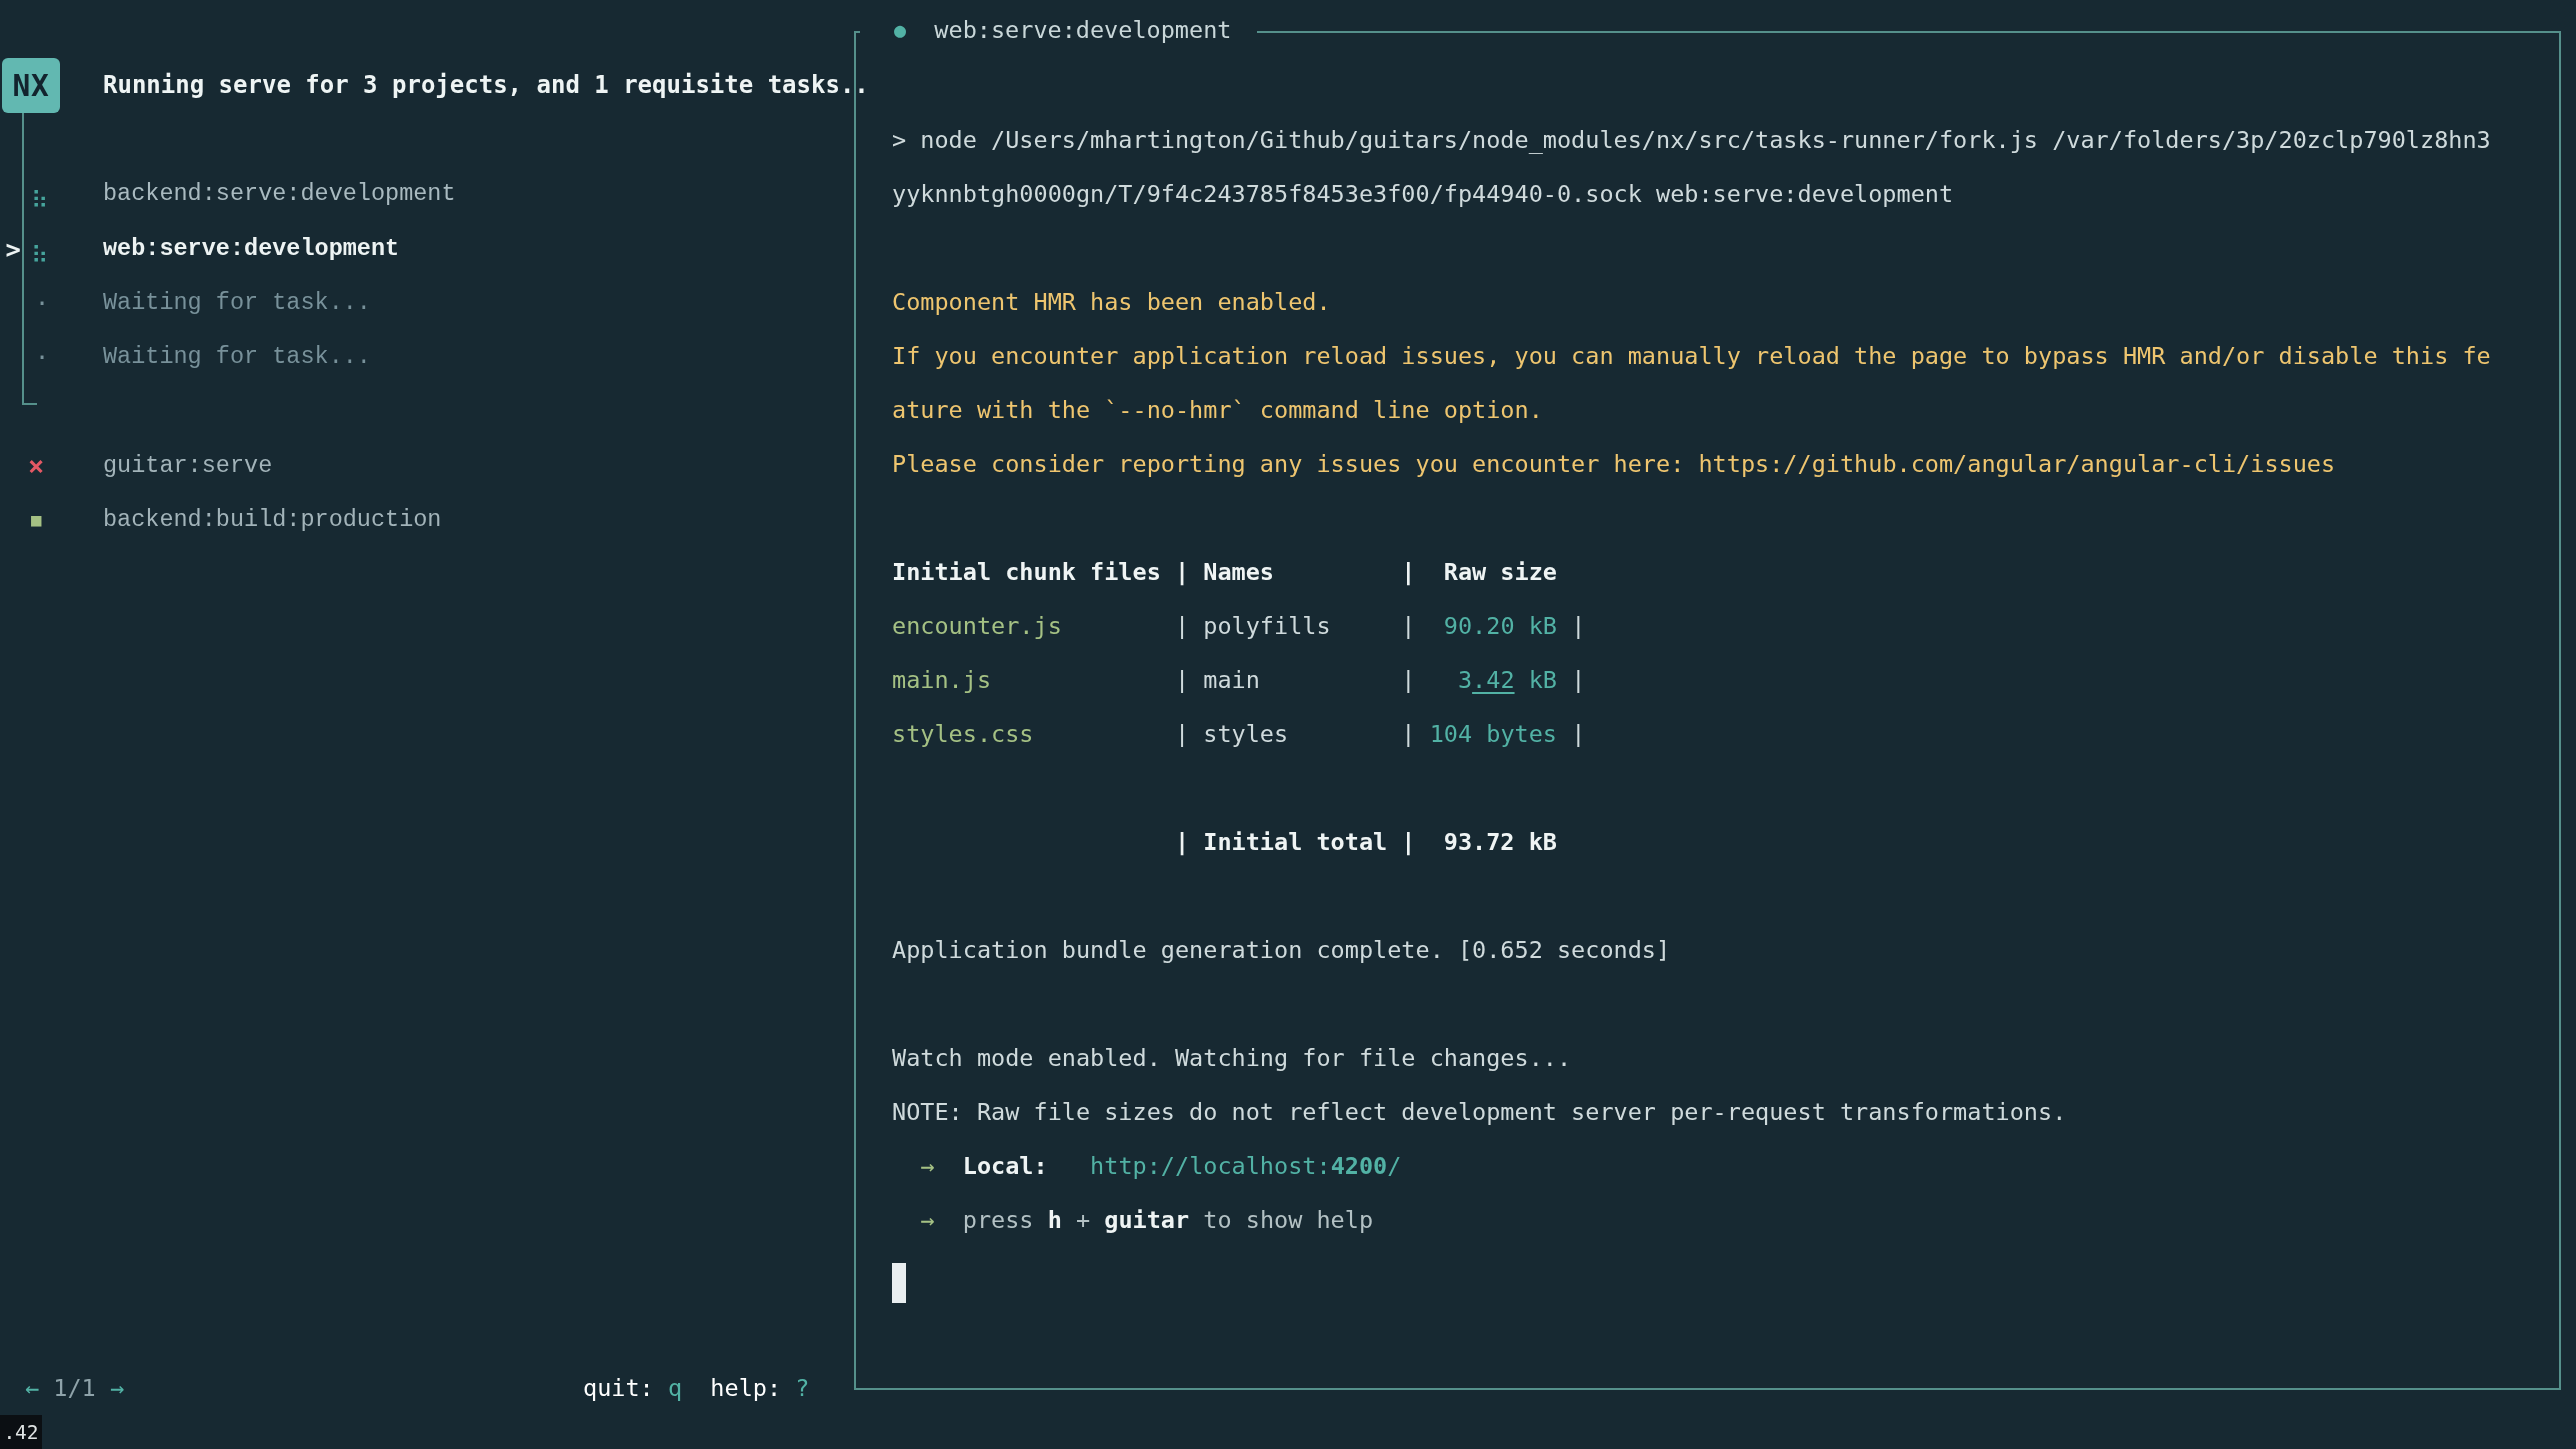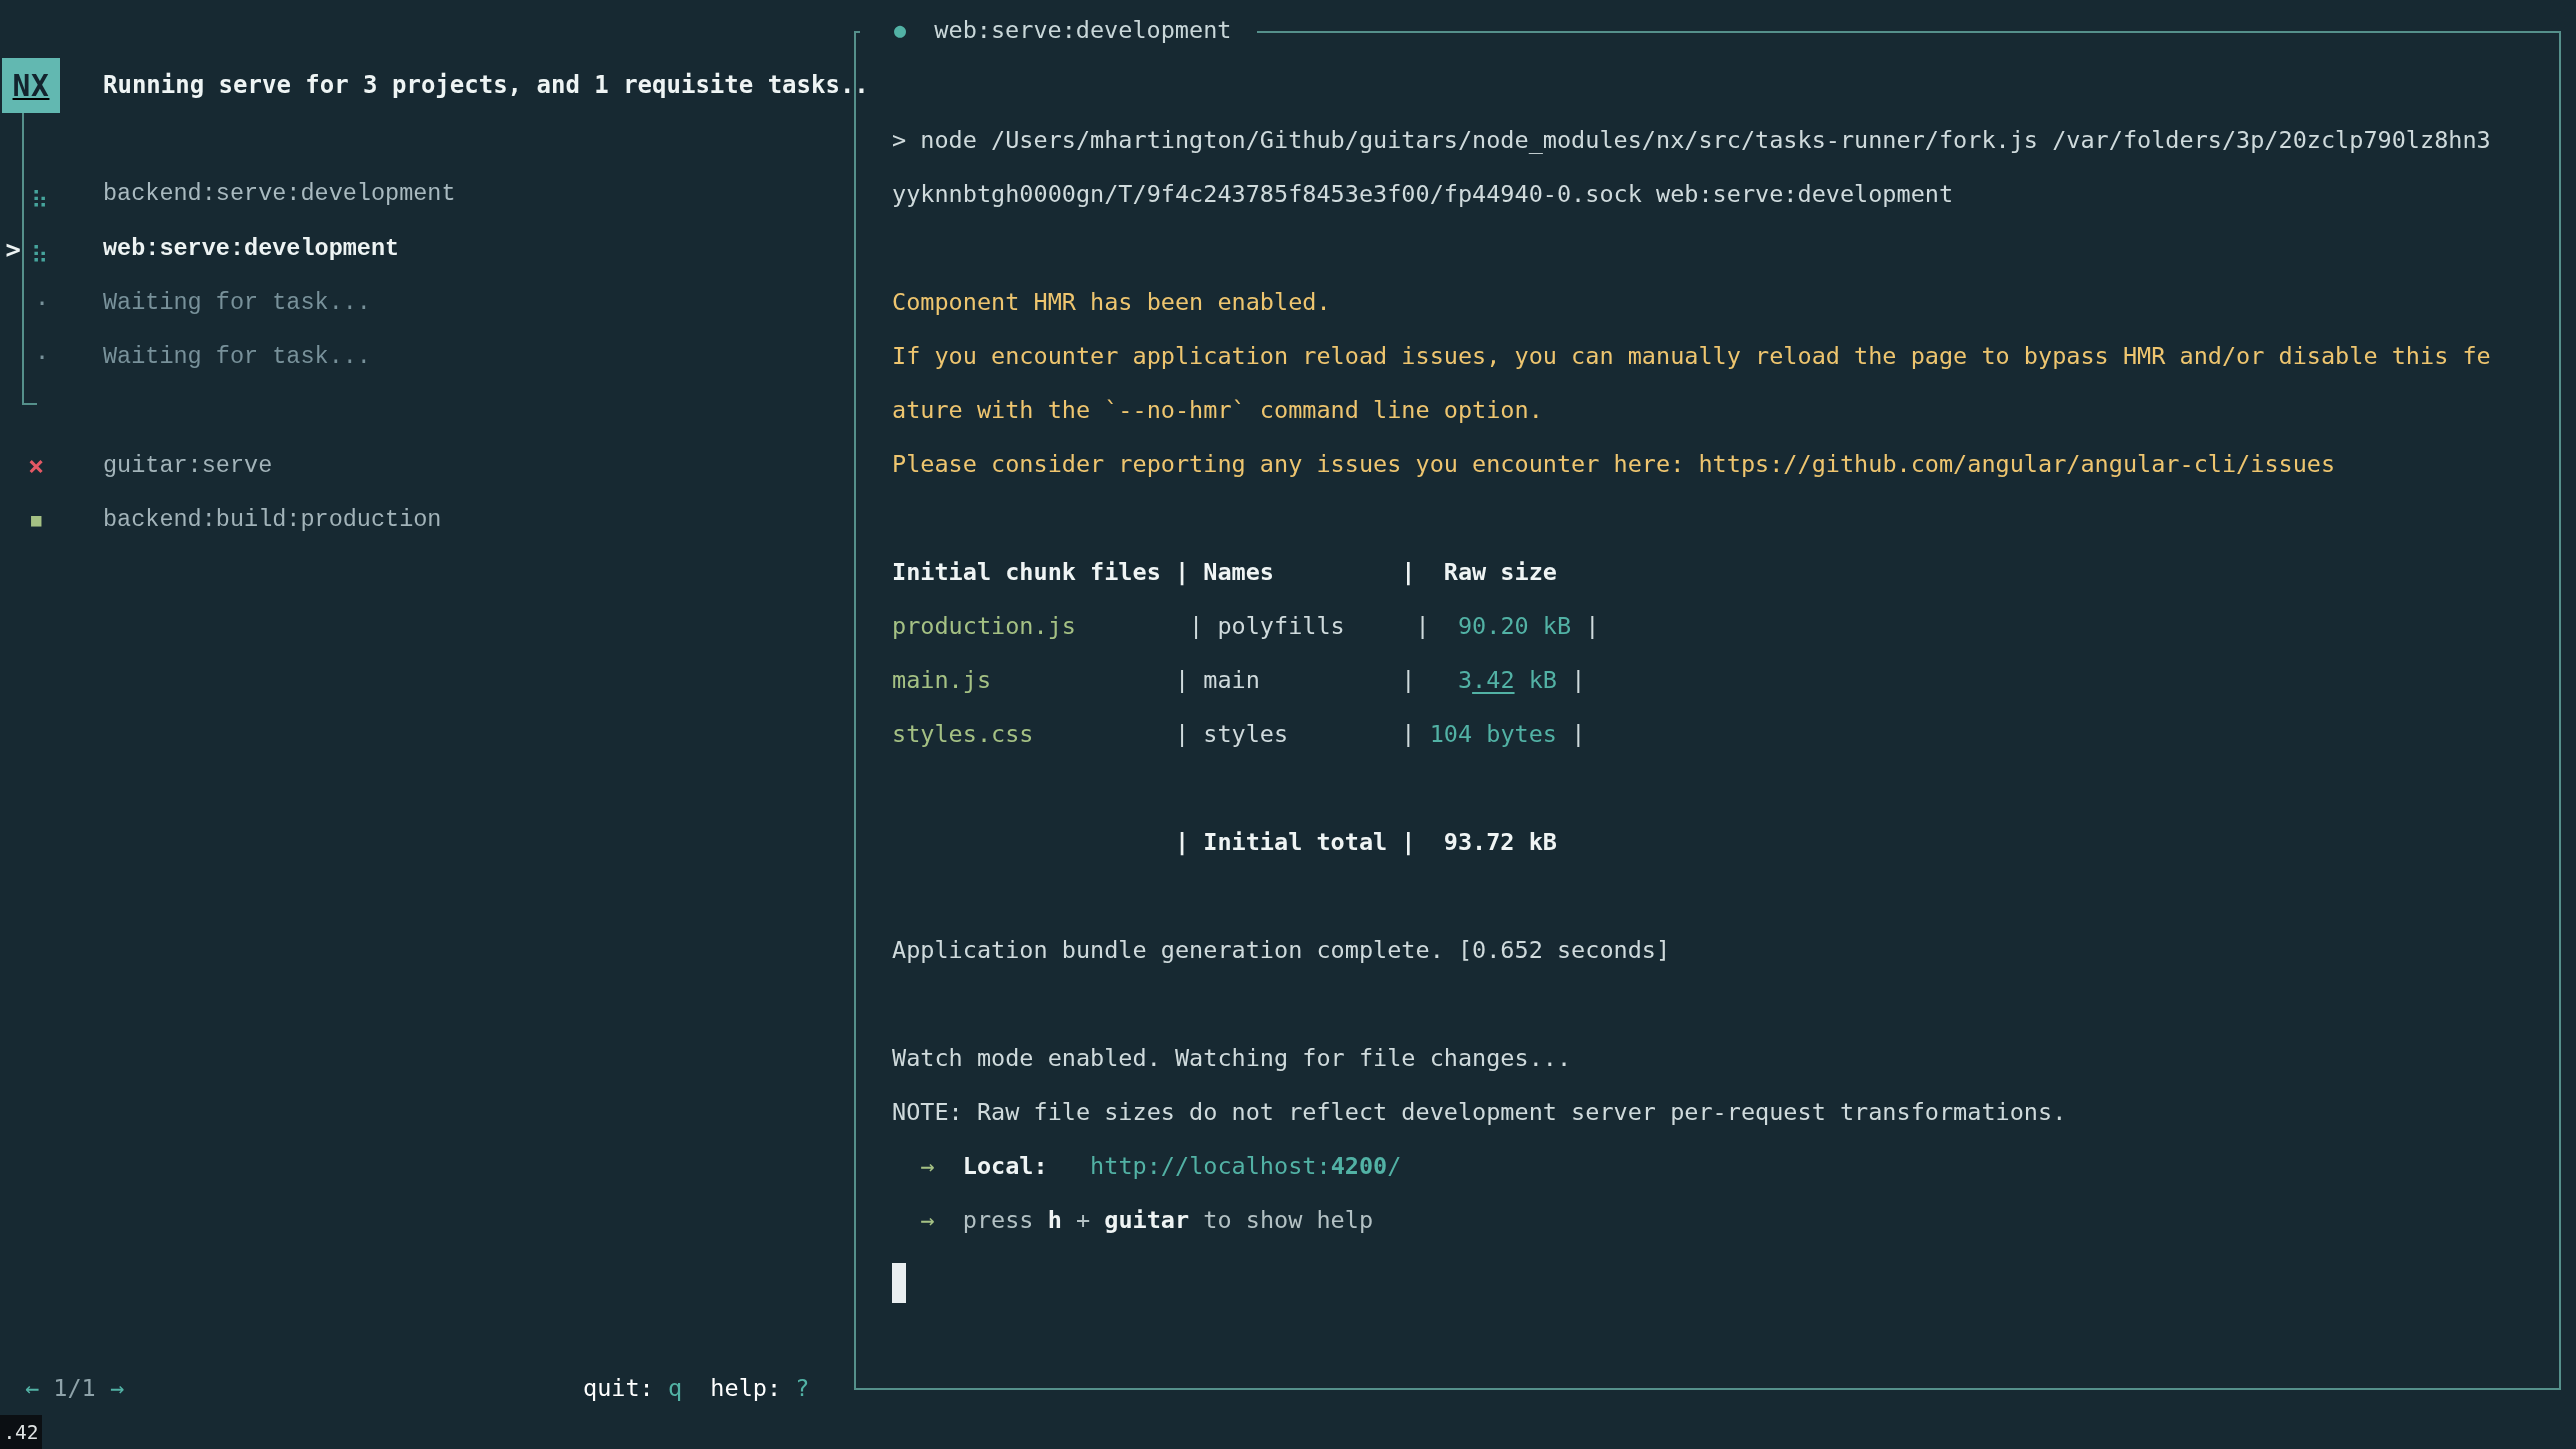--- a/index.html
+++ b/index.html
@@ -1,20 +1,20 @@
 <!DOCTYPE html>
 <html style="font-size:10.7px"><head>
 <meta charset="utf-8">
 <style>
   html,body{margin:0;padding:0;background:#172932;}
   #screen{position:relative;width:2576px;height:1449px;background:#172932;overflow:hidden;
           font-family:"DejaVu Sans Mono","Liberation Mono",monospace;}
   
   #nx-logo{position:absolute;left:2px;top:58px;width:58px;height:55px;background:#62b8b1;
-           display:flex;align-items:center;justify-content:center;border-radius:0;text-decoration:underline;}
+           display:flex;align-items:center;justify-content:center;border-radius:6px;}
   #nx-logo span{font-size:29.5px;font-weight:bold;color:#13242e;letter-spacing:0.7px;}
   #sidebar-title{position:absolute;left:103px;top:68px;height:35px;line-height:35px;
                  font-size:24px;font-weight:bold;color:#eef4f4;white-space:pre;}
   #group-line{position:absolute;left:22px;top:113px;width:2px;height:292px;background:#55908b;}
   #group-line-foot{position:absolute;left:22px;top:403px;width:14.8px;height:2px;background:#55908b;}
   .task-row{position:absolute;left:0;height:36px;line-height:36px;width:845px;}
   .task-caret{position:absolute;left:5.4px;font-size:25.5px;font-weight:bold;color:#edf3f3;}
   .task-glyph{position:absolute;left:31px;font-size:23.5px;}
   .g-running{color:#46a49c;font-family:"DejaVu Sans",sans-serif;}
   .g-waiting{color:#78919a;left:35px;}
@@ -103,21 +103,21 @@
   <div id="panel-lines">
       <div class="tline"><span class="sg-white">&gt; node /Users/mhartington/Github/guitars/node_modules/nx/src/tasks-runner/fork.js /var/folders/3p/20zclp790lz8hn3</span></div>
       <div class="tline"><span class="sg-white">yyknnbtgh0000gn/T/9f4c243785f8453e3f00/fp44940-0.sock web:serve:development</span></div>
       <div class="tline"></div>
       <div class="tline"><span class="sg-yellow">Component HMR has been enabled.</span></div>
       <div class="tline"><span class="sg-yellow">If you encounter application reload issues, you can manually reload the page to bypass HMR and/or disable this fe</span></div>
       <div class="tline"><span class="sg-yellow">ature with the `--no-hmr` command line option.</span></div>
       <div class="tline"><span class="sg-yellow">Please consider reporting any issues you encounter here: </span><span class="sg-yellow">https://github.com/angular/angular-cli/issues</span></div>
       <div class="tline"></div>
       <div class="tline"><span class="sg-bold">Initial chunk files | Names         |  Raw size</span></div>
-      <div class="tline"><span class="sg-green">production.js</span><span class="sg-white">        | polyfills     |  </span><span class="sg-teal">90.20 kB</span><span class="sg-white"> |</span></div>
+      <div class="tline"><span class="sg-green">encounter.js</span><span class="sg-white">        | polyfills     |  </span><span class="sg-teal">90.20 kB</span><span class="sg-white"> |</span></div>
       <div class="tline"><span class="sg-green">main.js</span><span class="sg-white">             | main          |   </span><span class="sg-teal">3</span><span class="sg-teal_underline">.42</span><span class="sg-teal"> kB</span><span class="sg-white"> |</span></div>
       <div class="tline"><span class="sg-green">styles.css</span><span class="sg-white">          | styles        | </span><span class="sg-teal">104 bytes</span><span class="sg-white"> |</span></div>
       <div class="tline"></div>
       <div class="tline"><span class="sg-bold">                    | Initial total |  93.72 kB</span></div>
       <div class="tline"></div>
       <div class="tline"><span class="sg-white">Application bundle generation complete. [0.652 seconds]</span></div>
       <div class="tline"></div>
       <div class="tline"><span class="sg-white">Watch mode enabled. Watching for file changes...</span></div>
       <div class="tline"><span class="sg-white">NOTE: Raw file sizes do not reflect development server per-request transformations.</span></div>
       <div class="tline"><span class="sg-white">  </span><span class="sg-green">→</span><span class="sg-white">  </span><span class="sg-bold">Local:</span><span class="sg-white">   </span><span class="sg-teal">http://localhost:</span><span class="sg-teal_bold">4200</span><span class="sg-teal">/</span></div>

